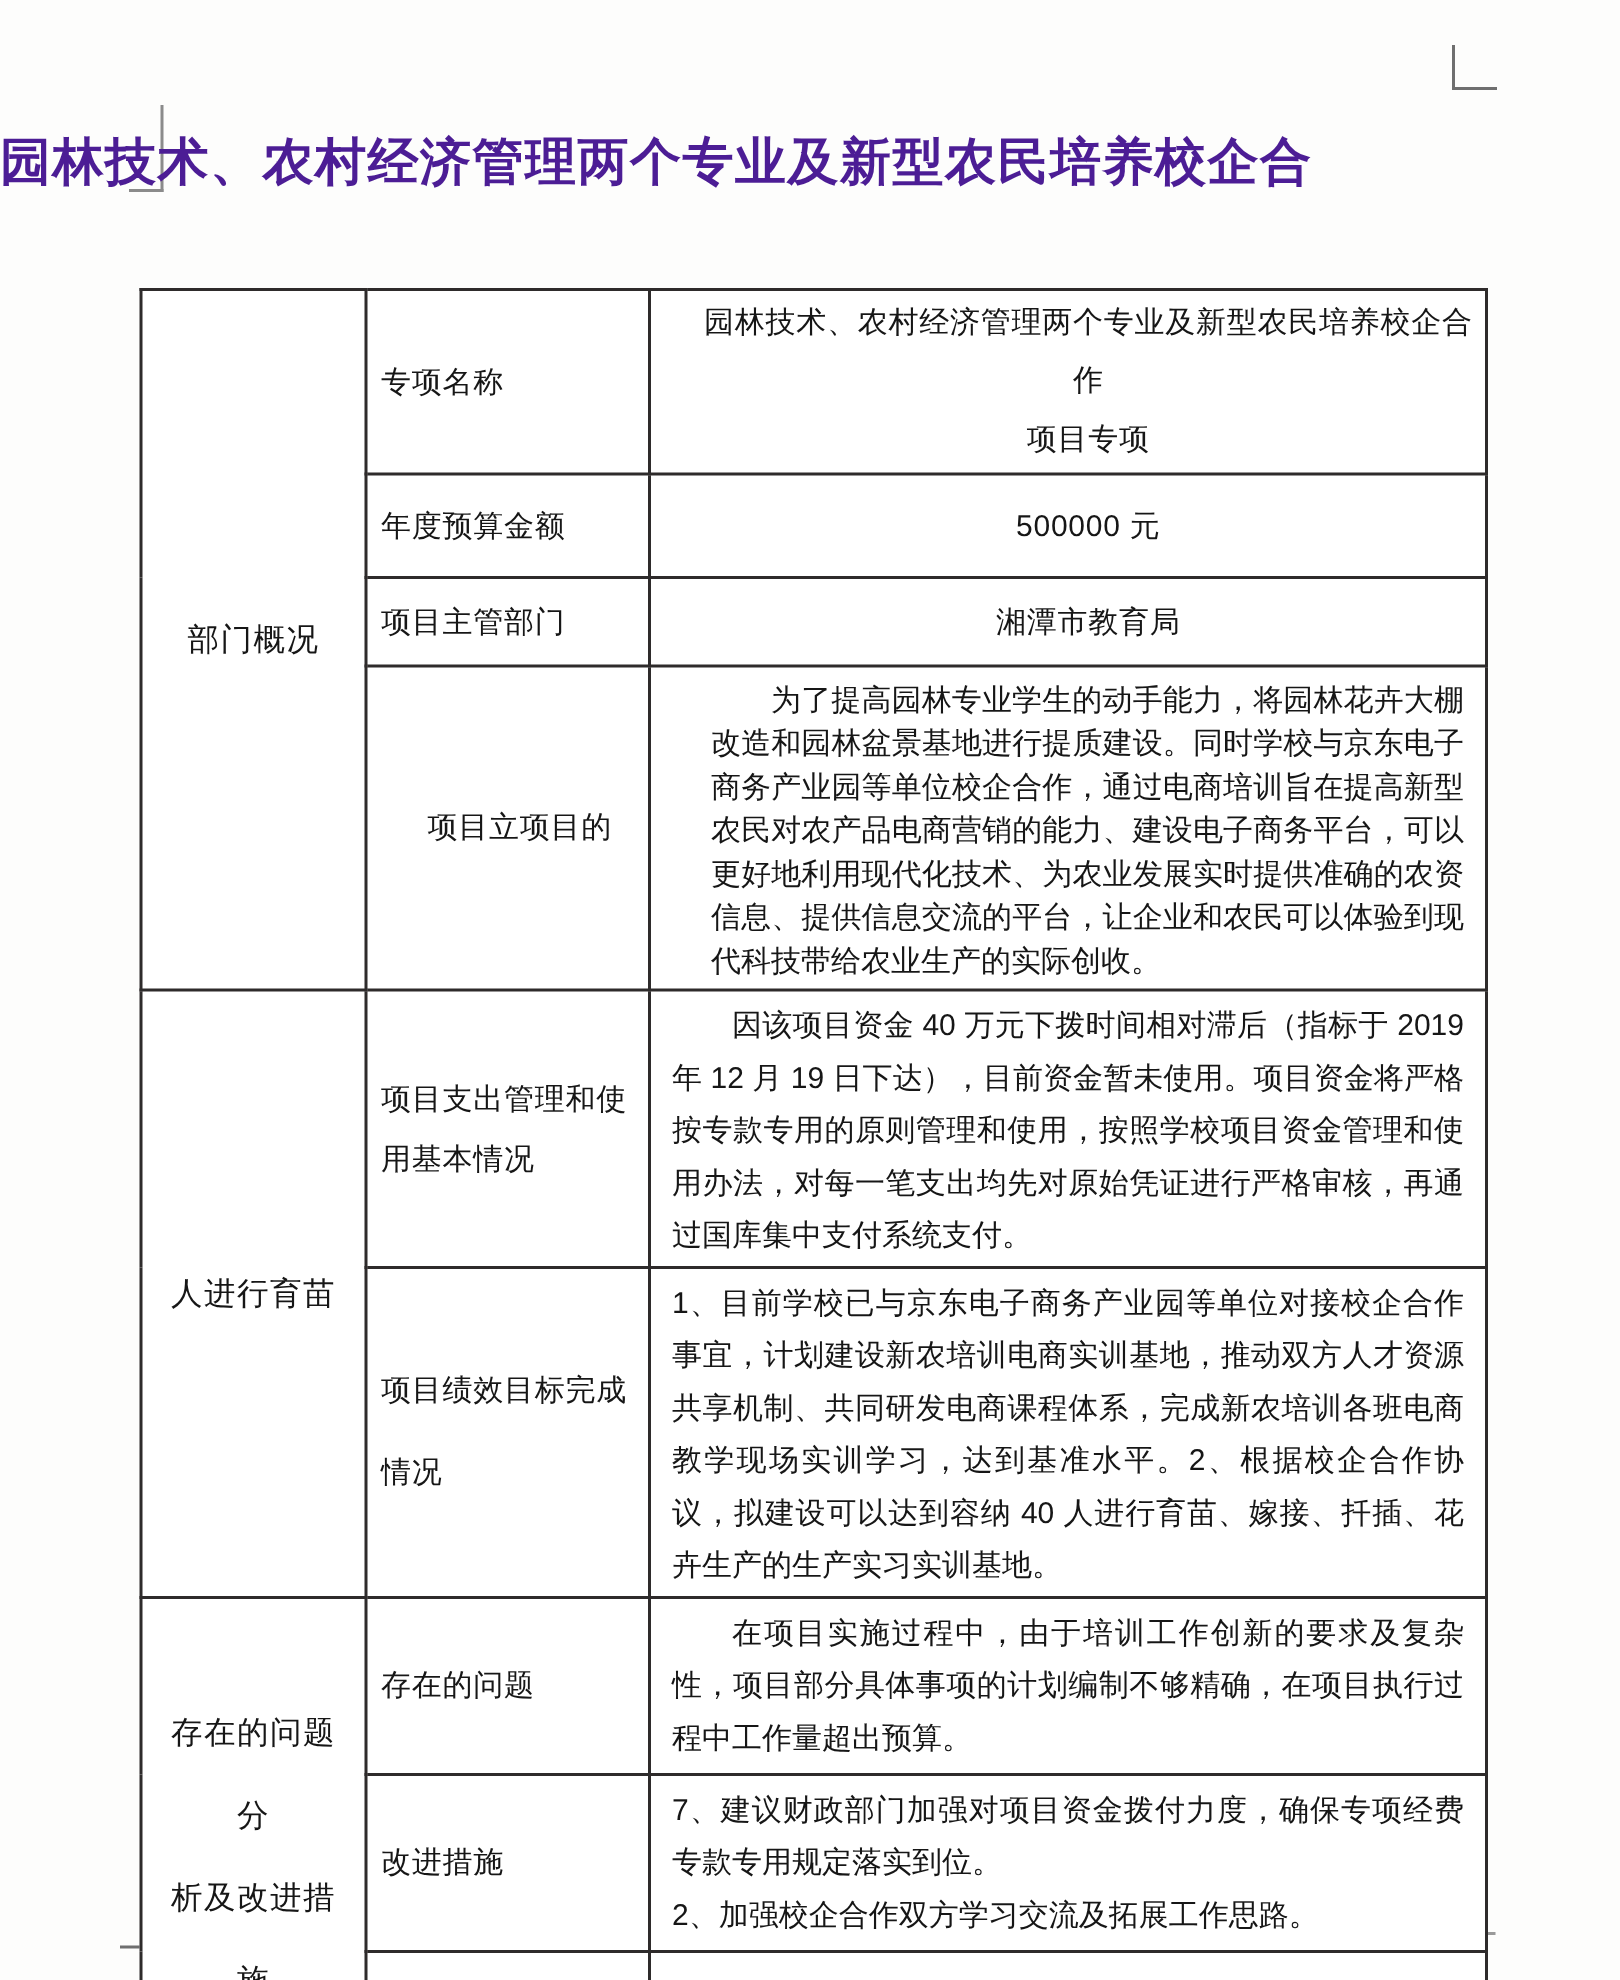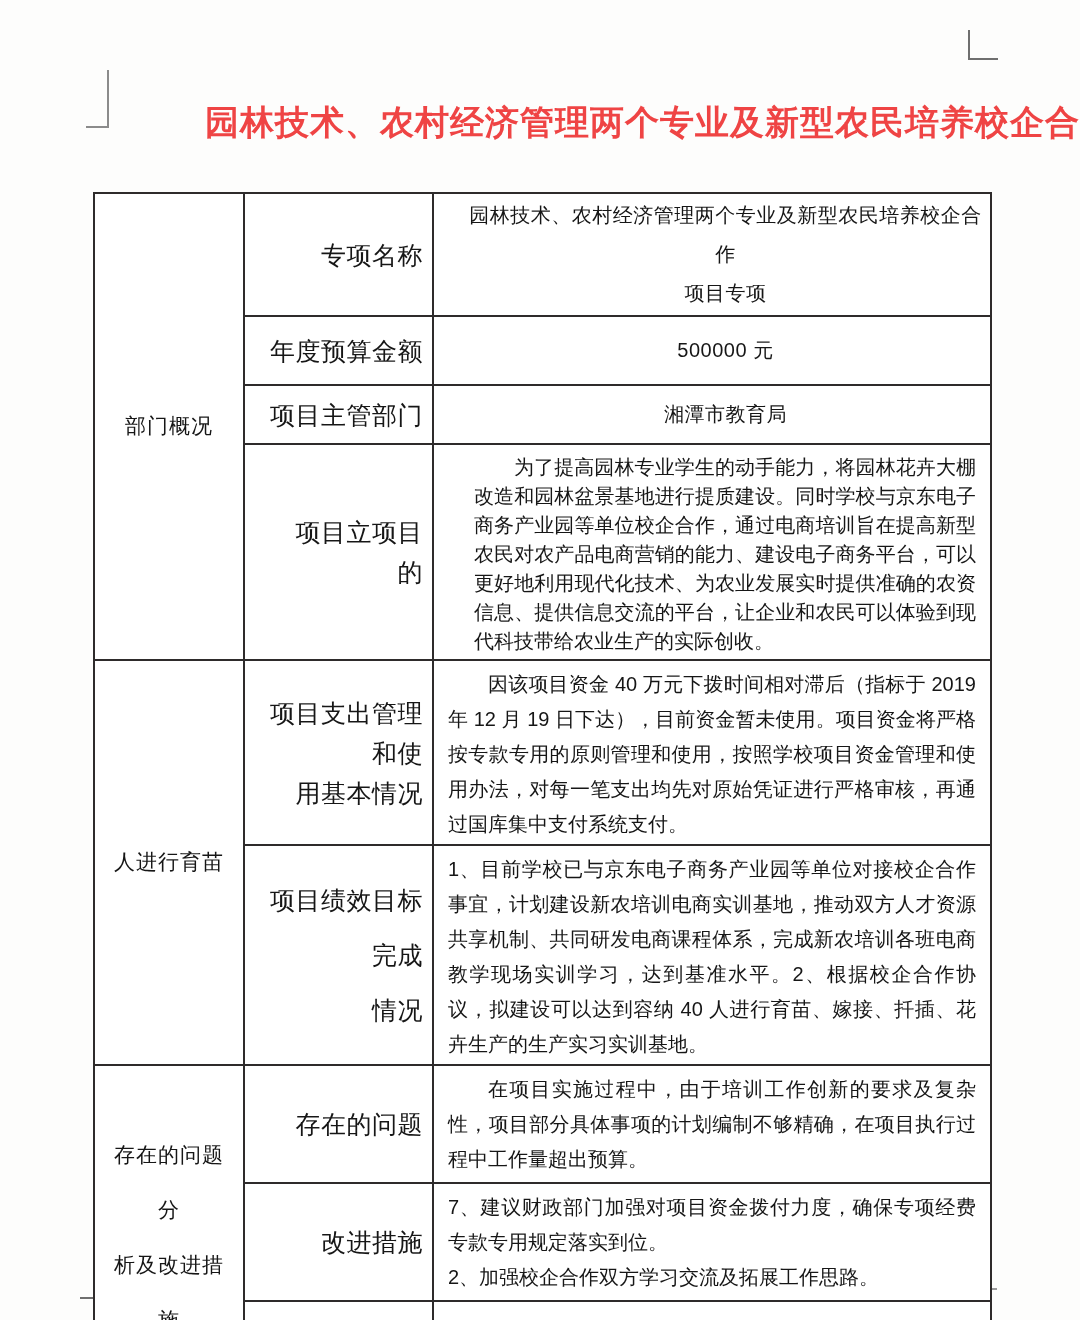--- a/index.html
+++ b/index.html
@@ -13,43 +13,43 @@
   .page{position:absolute;inset:0;overflow:hidden;}
 
   
   .crop-mark{position:absolute;}
   .crop-mark.tl{left:86px;top:70px;width:21px;height:56px;border-right:2px solid #8b8b8b;border-bottom:2px solid #8b8b8b;}
   .crop-mark.tr{left:968px;top:30px;width:28px;height:28px;border-left:2px solid #6f6f6f;border-bottom:2px solid #6f6f6f;}
   .crop-mark.bl{left:80px;top:1297px;width:28px;height:22px;border-top:2px solid #6f6f6f;border-right:2px solid #6f6f6f;}
   .crop-mark.br{left:965px;top:1288px;width:30px;height:31px;border-top:2px solid #9a9a9a;border-left:2px solid #9a9a9a;}
 
   .title{
-    position:absolute;left:0;top:72px;width:100%;
-    text-align:right;font-size:34px;font-weight:bold;
-    line-height:54px;letter-spacing:1px;color:#ef4444;
+    position:absolute;left:0;top:58px;width:100%;
+    text-align:left;font-size:34px;font-weight:bold;
+    line-height:54px;letter-spacing:1px;color:#4c1d95;
   }
   .title .tline{display:block;}
 
   table.report{
     position:absolute;left:93px;top:192px;width:897px;
     border-collapse:collapse;table-layout:fixed;
     background:#fff;
   }
   col.c1{width:150px;} col.c2{width:189px;} col.c3{width:558px;}
   td{
     border:2px solid #2e2b2b;
     font-size:20px;color:#161616;
     vertical-align:middle;padding:2px 6px;
   }
   td.section{
     text-align:center;font-size:21px;letter-spacing:1px;
     line-height:55px;padding:2px 16px;font-family:Liberation Serif, serif;
   }
   td.label{
-    text-align:right;font-size:25px;letter-spacing:.5px;
+    text-align:left;font-size:20px;letter-spacing:.5px;
     line-height:40px;padding:2px 9px;margin-top:44px;
   }
   td.label.wide{line-height:55px;}
   td.value-center{text-align:center;letter-spacing:.5px;padding-left:33px;}
   td.value-center .vline{display:block;line-height:39px;}
   td.value-text{
     vertical-align:top;text-align:justify;text-align-last:left;
     padding:6px 14px 2px 14px;line-height:35px;
     word-break:break-all;
   }

